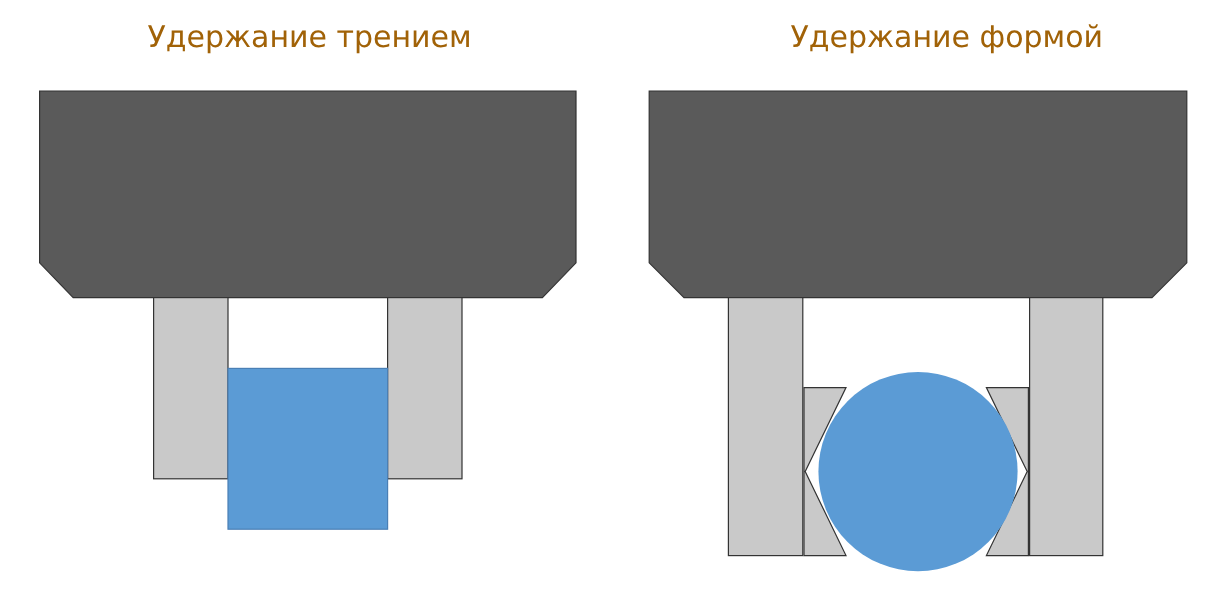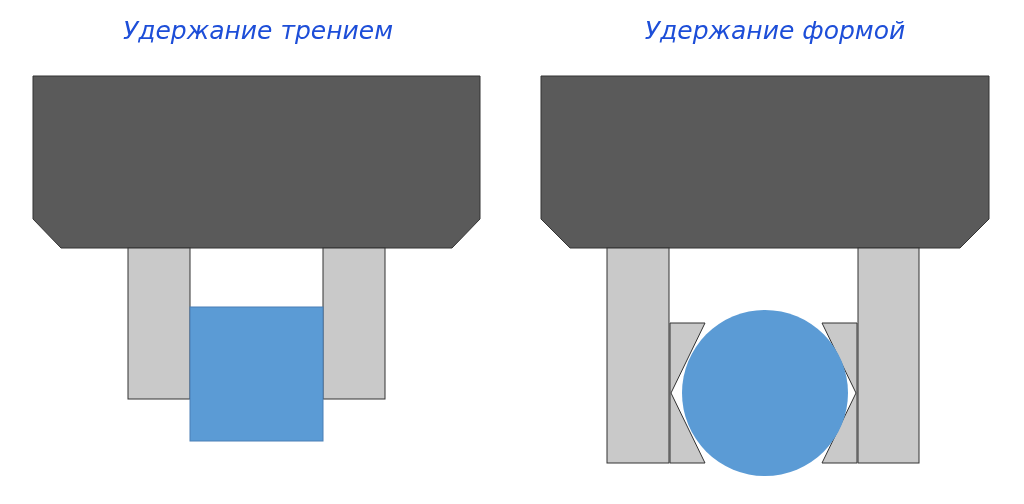--- a/index.html
+++ b/index.html
@@ -1,24 +1,24 @@
 <!DOCTYPE html>
 <html><head>
   <meta charset="utf-8">
   <style>
     html, body { margin: 0; padding: 0; background: #ffffff; }
     body { width: 1024px; height: 504px; position: relative; overflow: hidden; font-family: "DejaVu Sans", sans-serif; }
-    .title { position: absolute; top: 16px; font-size: 25px; color: #1d4ed8; text-align: center; white-space: nowrap; font-style: italic; }
+    .title { position: absolute; top: 16px; font-size: 25px; color: #a16207; text-align: center; white-space: nowrap; }
     svg { position: absolute; left: 0; top: 0; }
   </style>
 </head>
 <body>
 
 <div class="title" style="left:108px; width:300px;">Удержание трением</div>
-<div class="title" style="left:620px; width:310px;">Удержание формой</div>
+<div class="title" style="left:634px; width:310px;">Удержание формой</div>
 
 <svg width="1024" height="504" viewBox="0 0 1024 504">
 
   <g>
     <polygon points="33,76 480,76 480,219 452,248 61,248 33,219" fill="#5a5a5a" stroke="#333" stroke-width="1"></polygon>
     <rect x="128" y="248" width="62" height="151" fill="#c9c9c9" stroke="#333" stroke-width="1"></rect>
     <rect x="323" y="248" width="62" height="151" fill="#c9c9c9" stroke="#333" stroke-width="1"></rect>
     <rect x="190" y="307" width="133" height="134" fill="#5b9bd5" stroke="#4a7fb5" stroke-width="1"></rect>
   </g>
 

